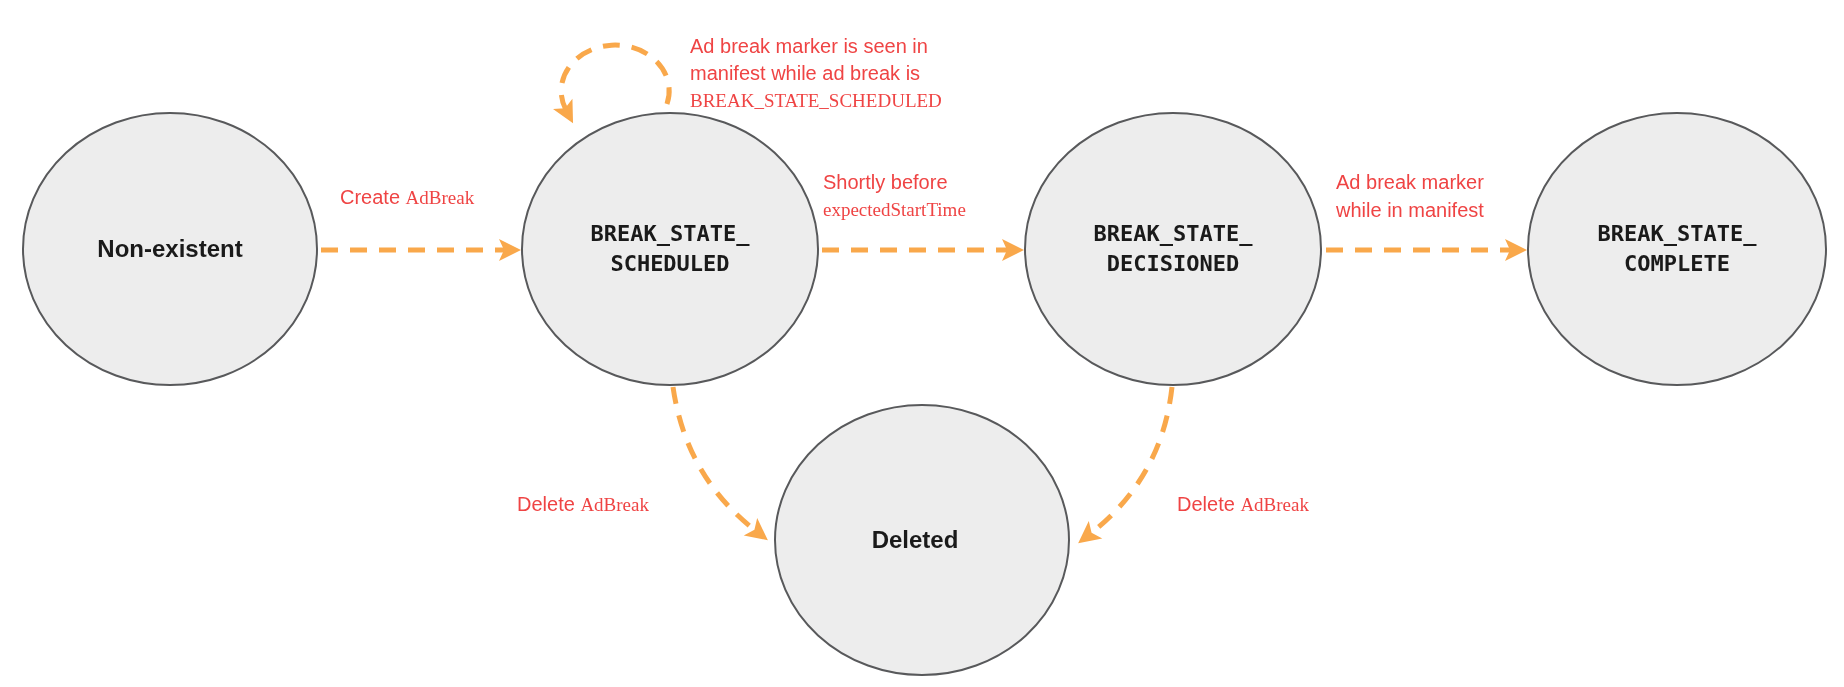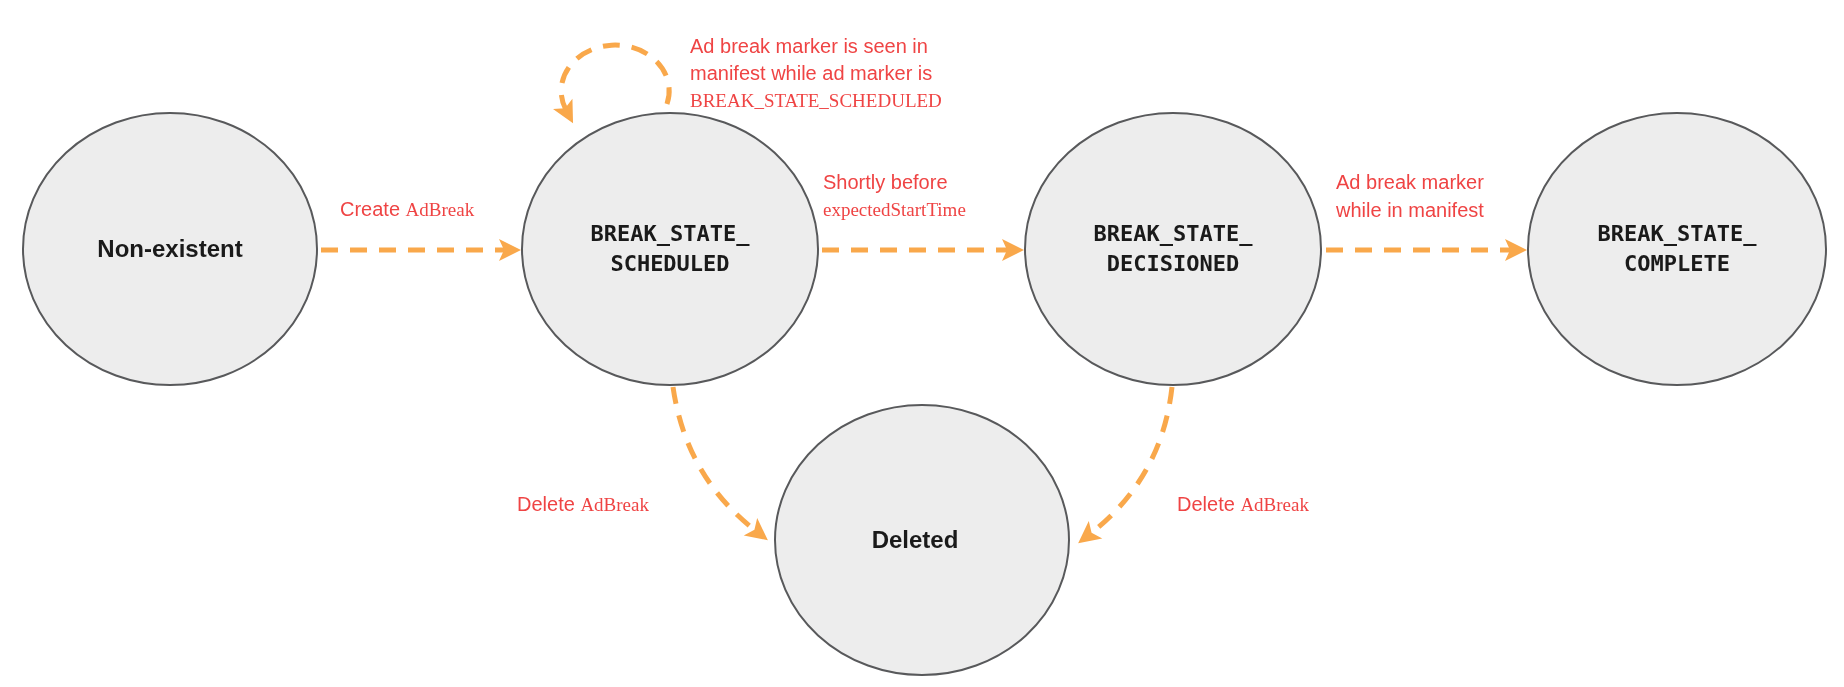--- a/index.html
+++ b/index.html
@@ -80,27 +80,27 @@
 
   <div class="state-label" style="left:1528px;top:113px;width:298px;height:272px;">
     <div class="state-code">BREAK_STATE_</div>
     <div class="state-code">COMPLETE</div>
   </div>
 
   <div class="state-label" style="left:768px;top:405px;width:294px;height:270px;text-align:center;">
     <div class="state-name">Deleted</div>
   </div>
 
-  <div class="edge-label" style="left:340px;top:184px;margin-top:12px;">
+  <div class="edge-label" style="left:340px;top:184px;">
     <span>Create </span><span class="mono">AdBreak</span>
   </div>
 
   <div class="edge-label" style="left:690px;top:33px;">
     <div>Ad break marker is seen in</div>
-    <div>manifest while ad marker is</div>
+    <div>manifest while ad break is</div>
     <div class="mono">BREAK_STATE_SCHEDULED</div>
   </div>
 
   <div class="edge-label" style="left:823px;top:168px;line-height:28px;">
     <div>Shortly before</div>
     <div class="mono">expectedStartTime</div>
   </div>
 
   <div class="edge-label" style="left:1336px;top:168px;line-height:28px;">
     <div>Ad break marker</div>

